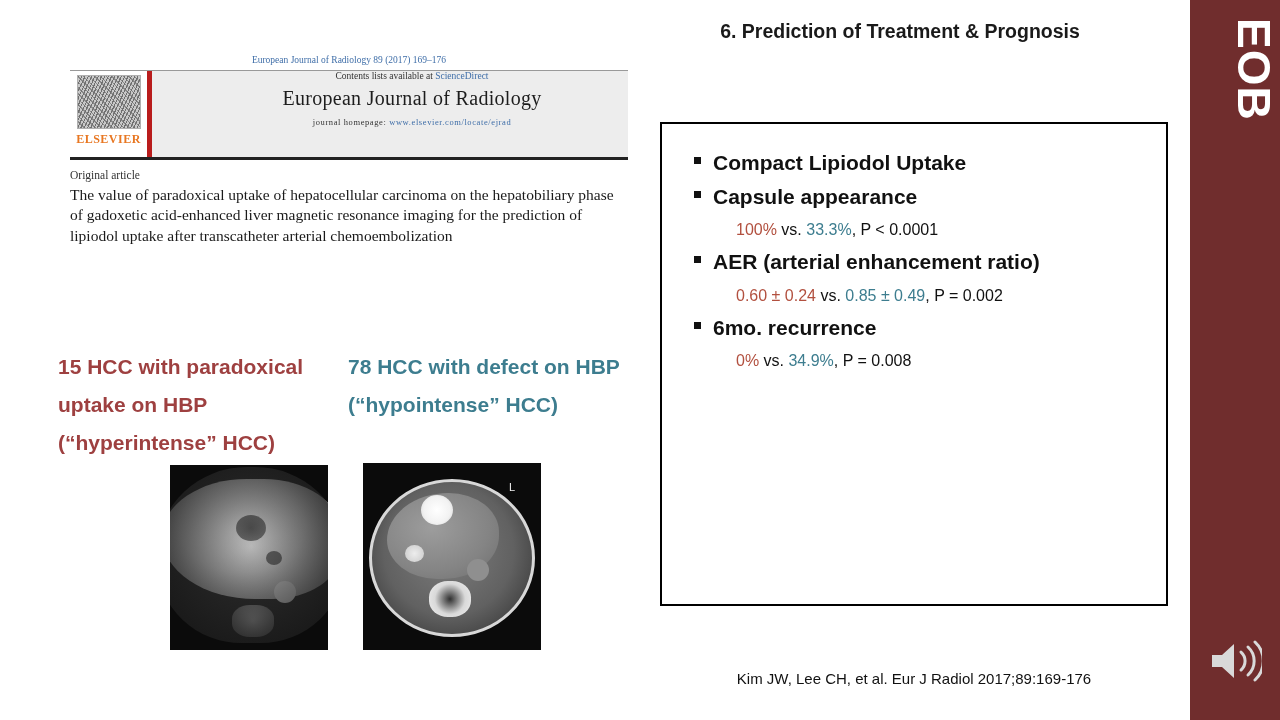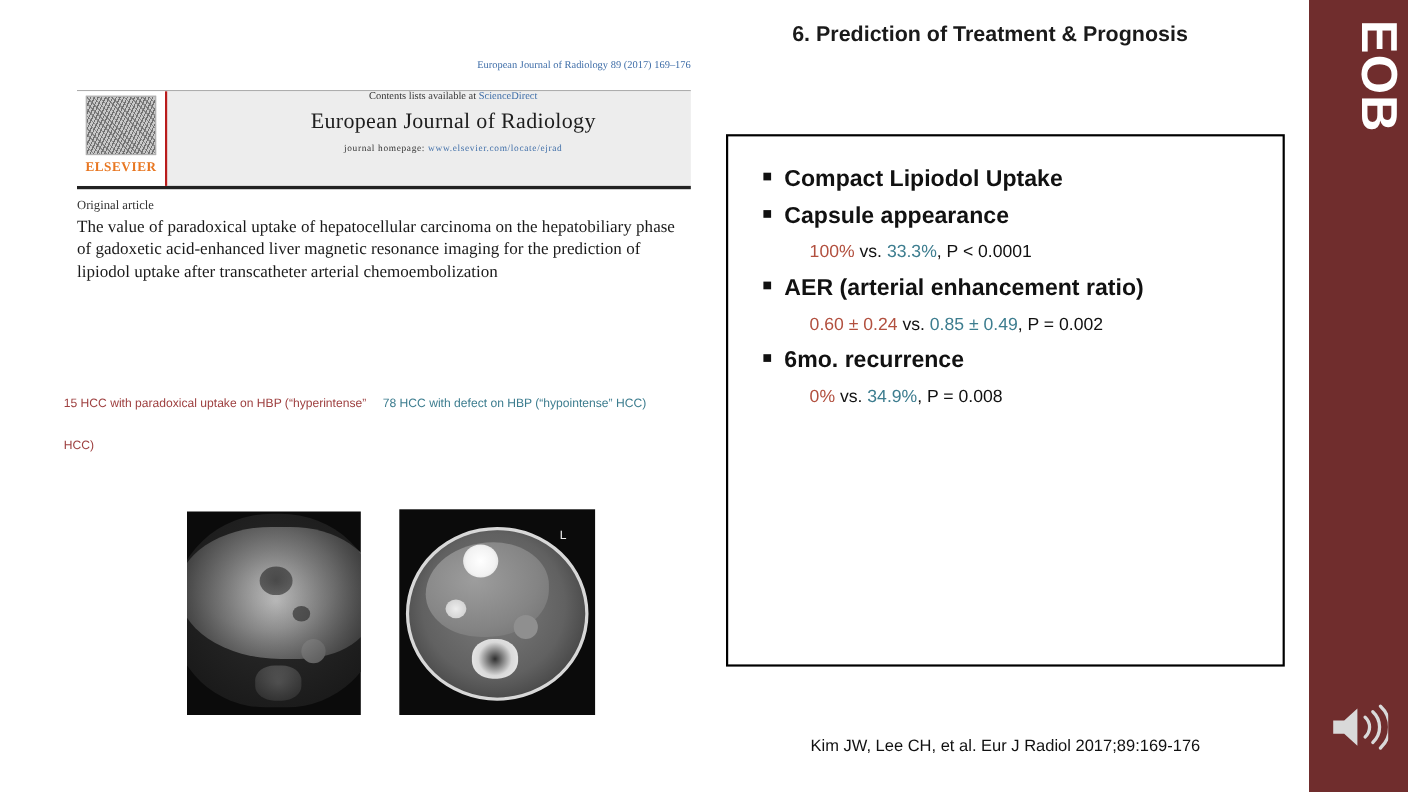--- a/index.html
+++ b/index.html
@@ -59,41 +59,41 @@
   }
 
   
   .paper-card {
     position: absolute;
     left: 70px;
     top: 55px;
     width: 558px;
   }
   .paper-journal-line {
-    text-align: right;
+    text-align: center;
     font-family: "Liberation Serif", serif;
     font-size: 9.5px;
     color: #3f6ea8;
-    padding-bottom: 17px;
+    padding-bottom: 5px;
   }
   .paper-rule-top {
     border-top: 1px solid #999;
     margin: 0 0 0 0;
   }
   .paper-masthead {
     display: flex;
     align-items: stretch;
     background: #ededed;
     border-bottom: 3px solid #222;
     height: 86px;
   }
   .elsevier-block {
     width: 82px;
     background: #ffffff;
-    border-right: 2px solid #b91c1c;
+    border-right: 5px solid #b91c1c;
     display: flex;
     flex-direction: column;
     align-items: center;
     justify-content: flex-start;
     padding-top: 4px;
     box-sizing: border-box;
   }
   .elsevier-tree {
     width: 62px;
     height: 52px;
@@ -158,22 +158,22 @@
 
   
   .group-captions {
     position: absolute;
     left: 58px;
     top: 348px;
     width: 600px;
   }
   .group-col {
     position: absolute;
-    font-size: 11px;
-    font-weight: normal;
+    font-size: 21px;
+    font-weight: bold;
     line-height: 38px;
   }
   .group-col.left { left: 0; width: 290px; color: #9e4040; }
   .group-col.right { left: 290px; width: 300px; color: #3d7d8f; }
 
   
   .img-mri, .img-ct {
     position: absolute;
     background: #0b0b0b;
     overflow: hidden;

